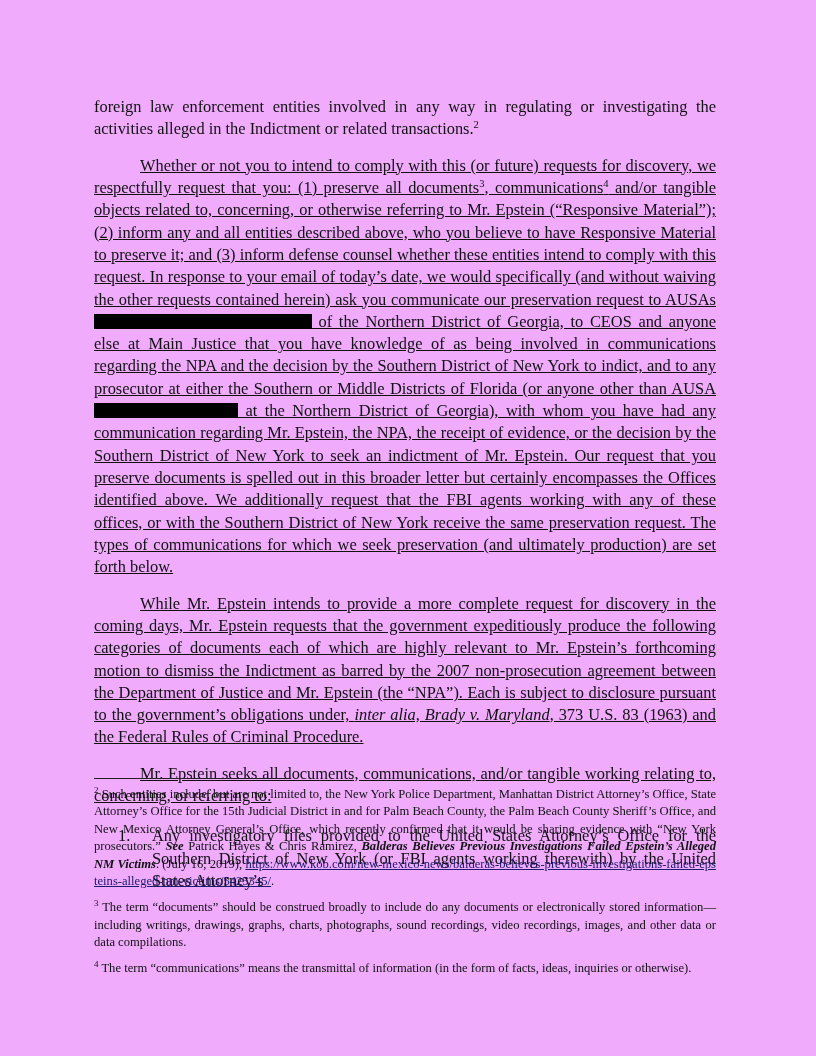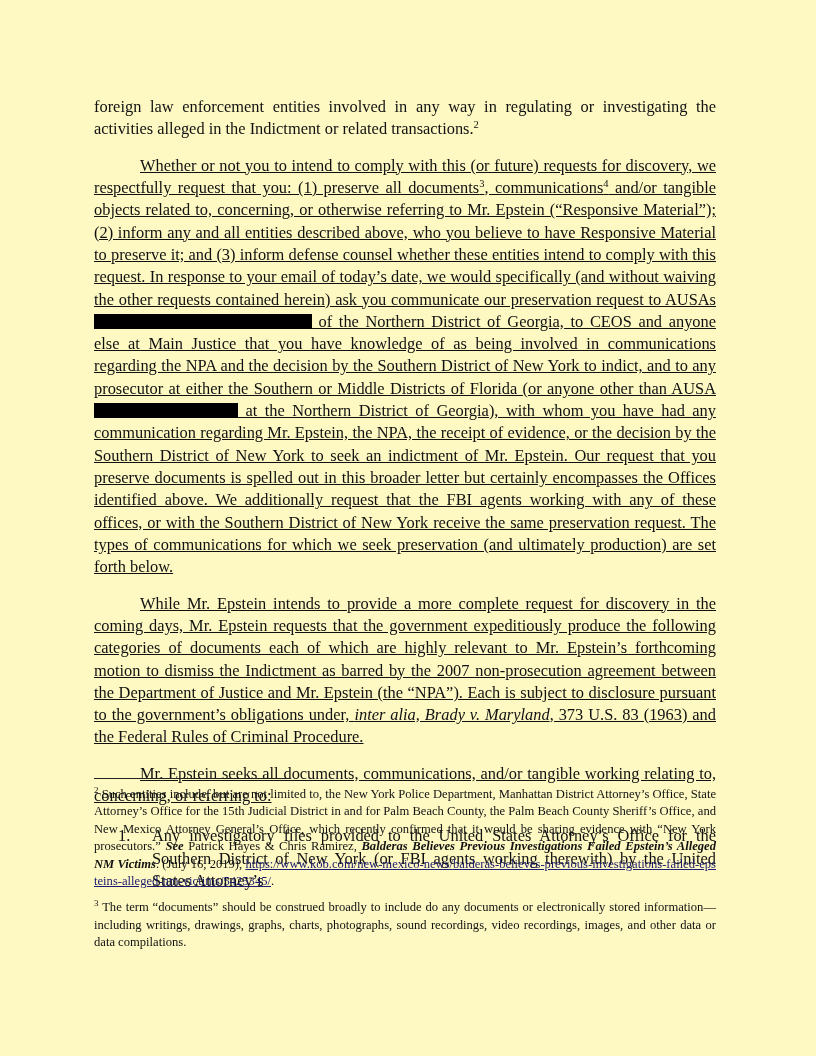--- a/index.html
+++ b/index.html
@@ -13,21 +13,21 @@
     font-family: "Liberation Serif", serif;
     color: #111111;
     position: relative;
     overflow: hidden;
   }
   .page {
     position: absolute;
     left: 0; top: 0;
     width: 816px;
     height: 1056px;
-    background: #fef9c3;
+    background: #f0abfc;
   }
   .content {
     position: absolute;
     left: 94px;
     top: 96px;
     width: 622px;
   }
   p.body-par {
     font-size: 16.4px;
     line-height: 1.36;
@@ -127,15 +127,16 @@
 
   </div>
 
   <div class="footnotes">
     <div class="fn-rule"></div>
 
     <p class="fn"><sup>2</sup><span> Such entities include, but are not limited to, the New York Police Department, Manhattan District Attorney’s Office, State Attorney’s Office for the 15th Judicial District in and for Palm Beach County, the Palm Beach County Sheriff’s Office, and New Mexico Attorney General’s Office, which recently confirmed that it would be sharing evidence with “New York prosecutors.”  </span><i>See</i><span> Patrick Hayes &amp; Chris Ramirez, </span><i>Balderas Believes Previous Investigations Failed Epstein’s Alleged NM Victims</i><span>.  (July 16, 2019), </span><span class="link">https://www.kob.com/new-mexico-news/balderas-believes-previous-investigations-failed-epsteins-alleged-nm-victims/5425345/</span><span>.</span></p>
 
     <p class="fn"><sup>3</sup><span> The term “documents” should be construed broadly to include do any documents or electronically stored information—including writings, drawings, graphs, charts, photographs, sound recordings, video recordings, images, and other data or data compilations.</span></p>
 
+    <p class="fn"><sup>4</sup><span> The term “communications” means the transmittal of information (in the form of facts, ideas, inquiries or otherwise).</span></p>
   </div>
 
 </div>
 
 </body></html>

